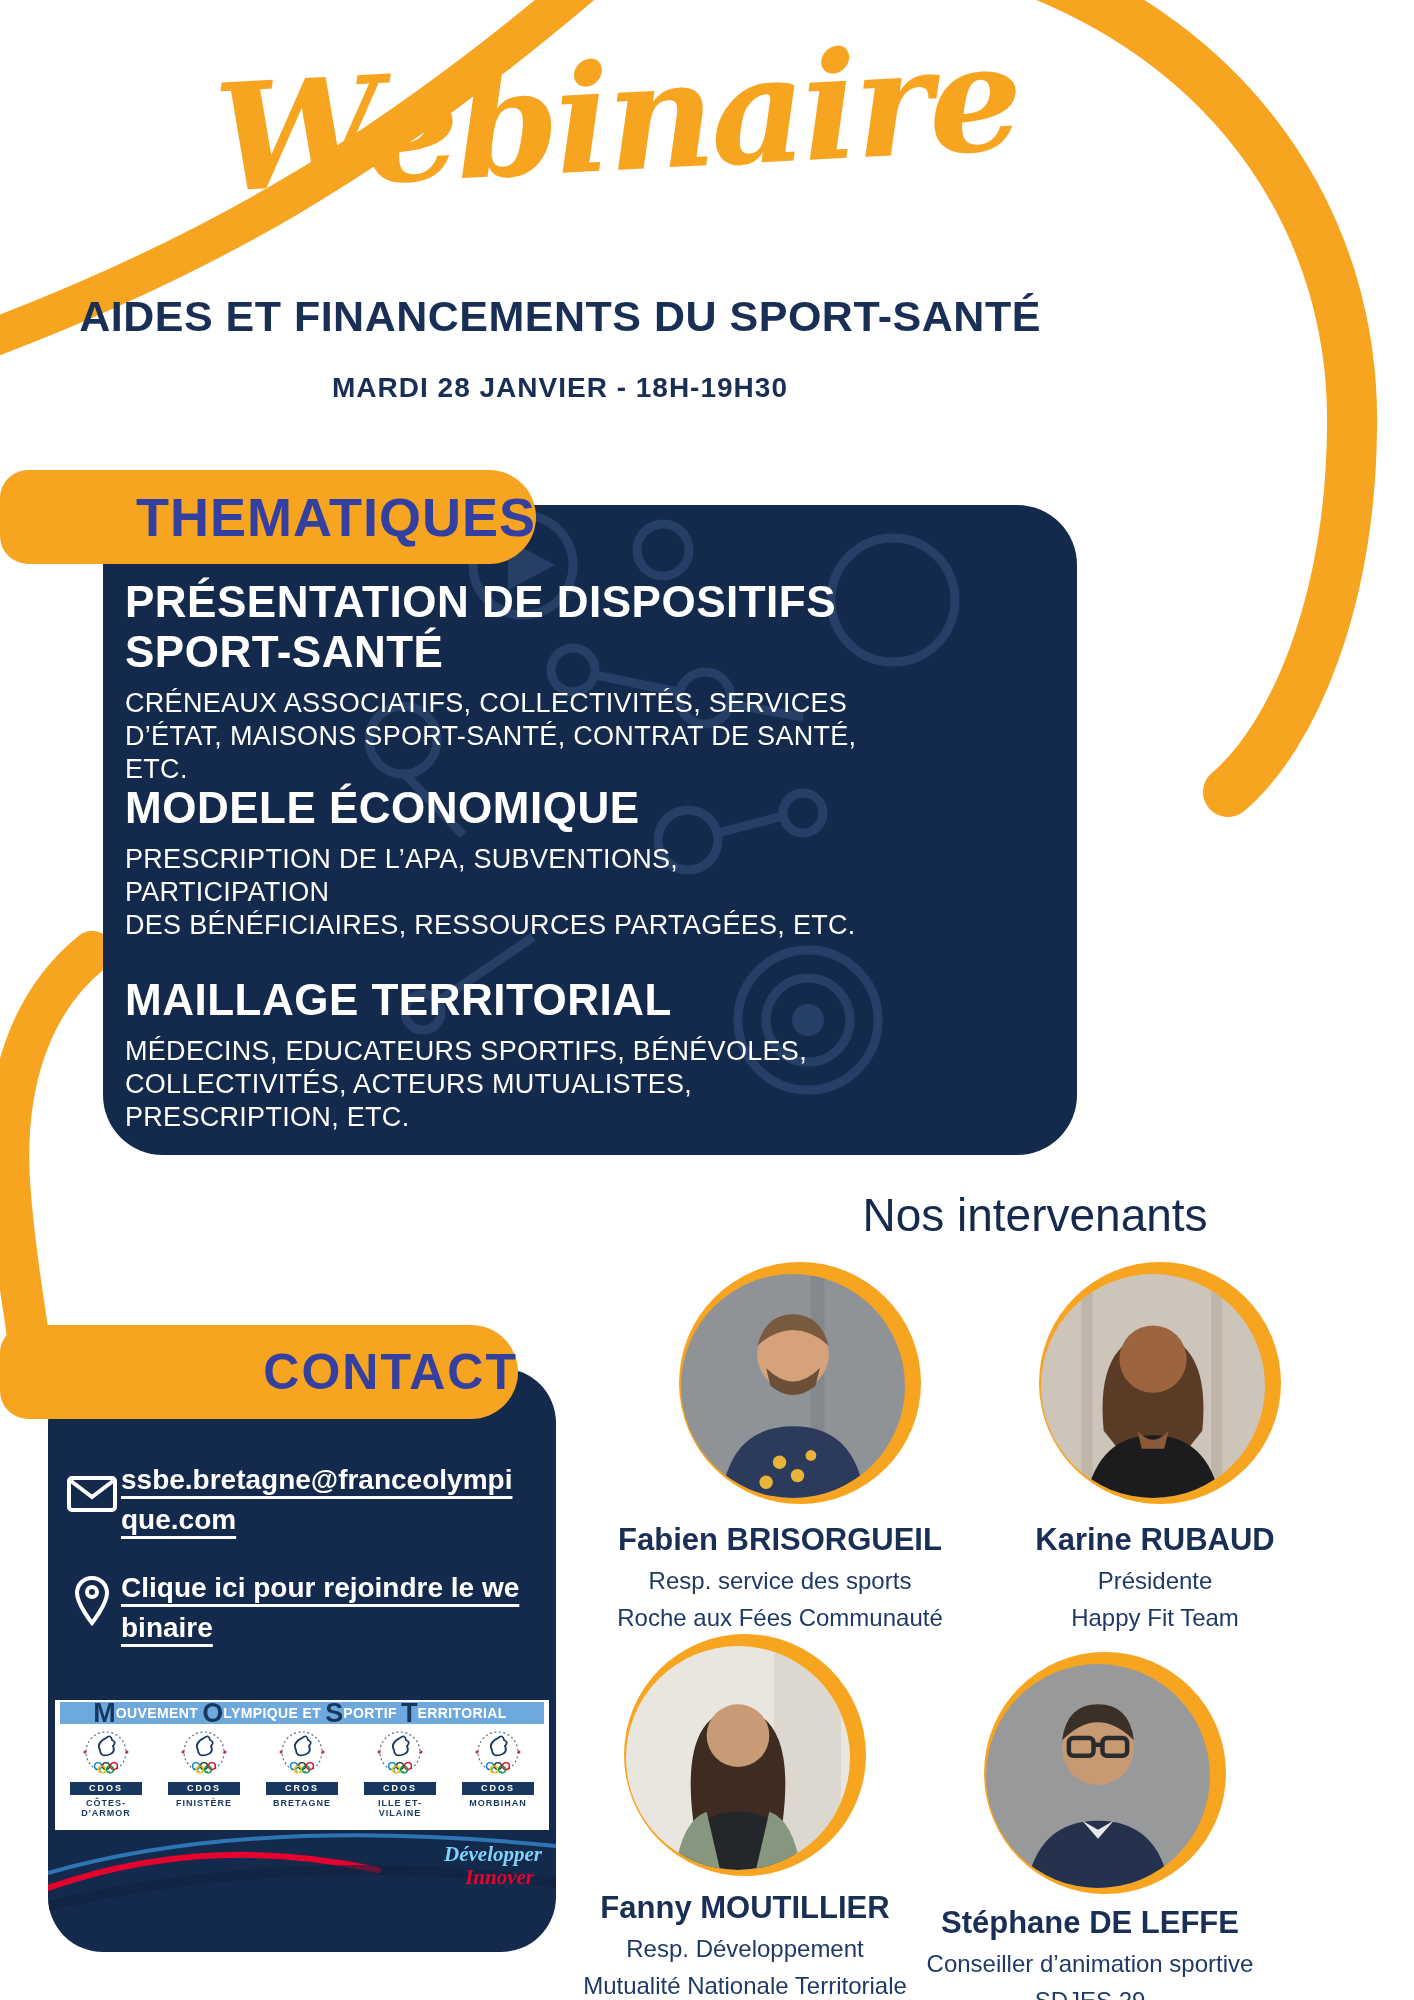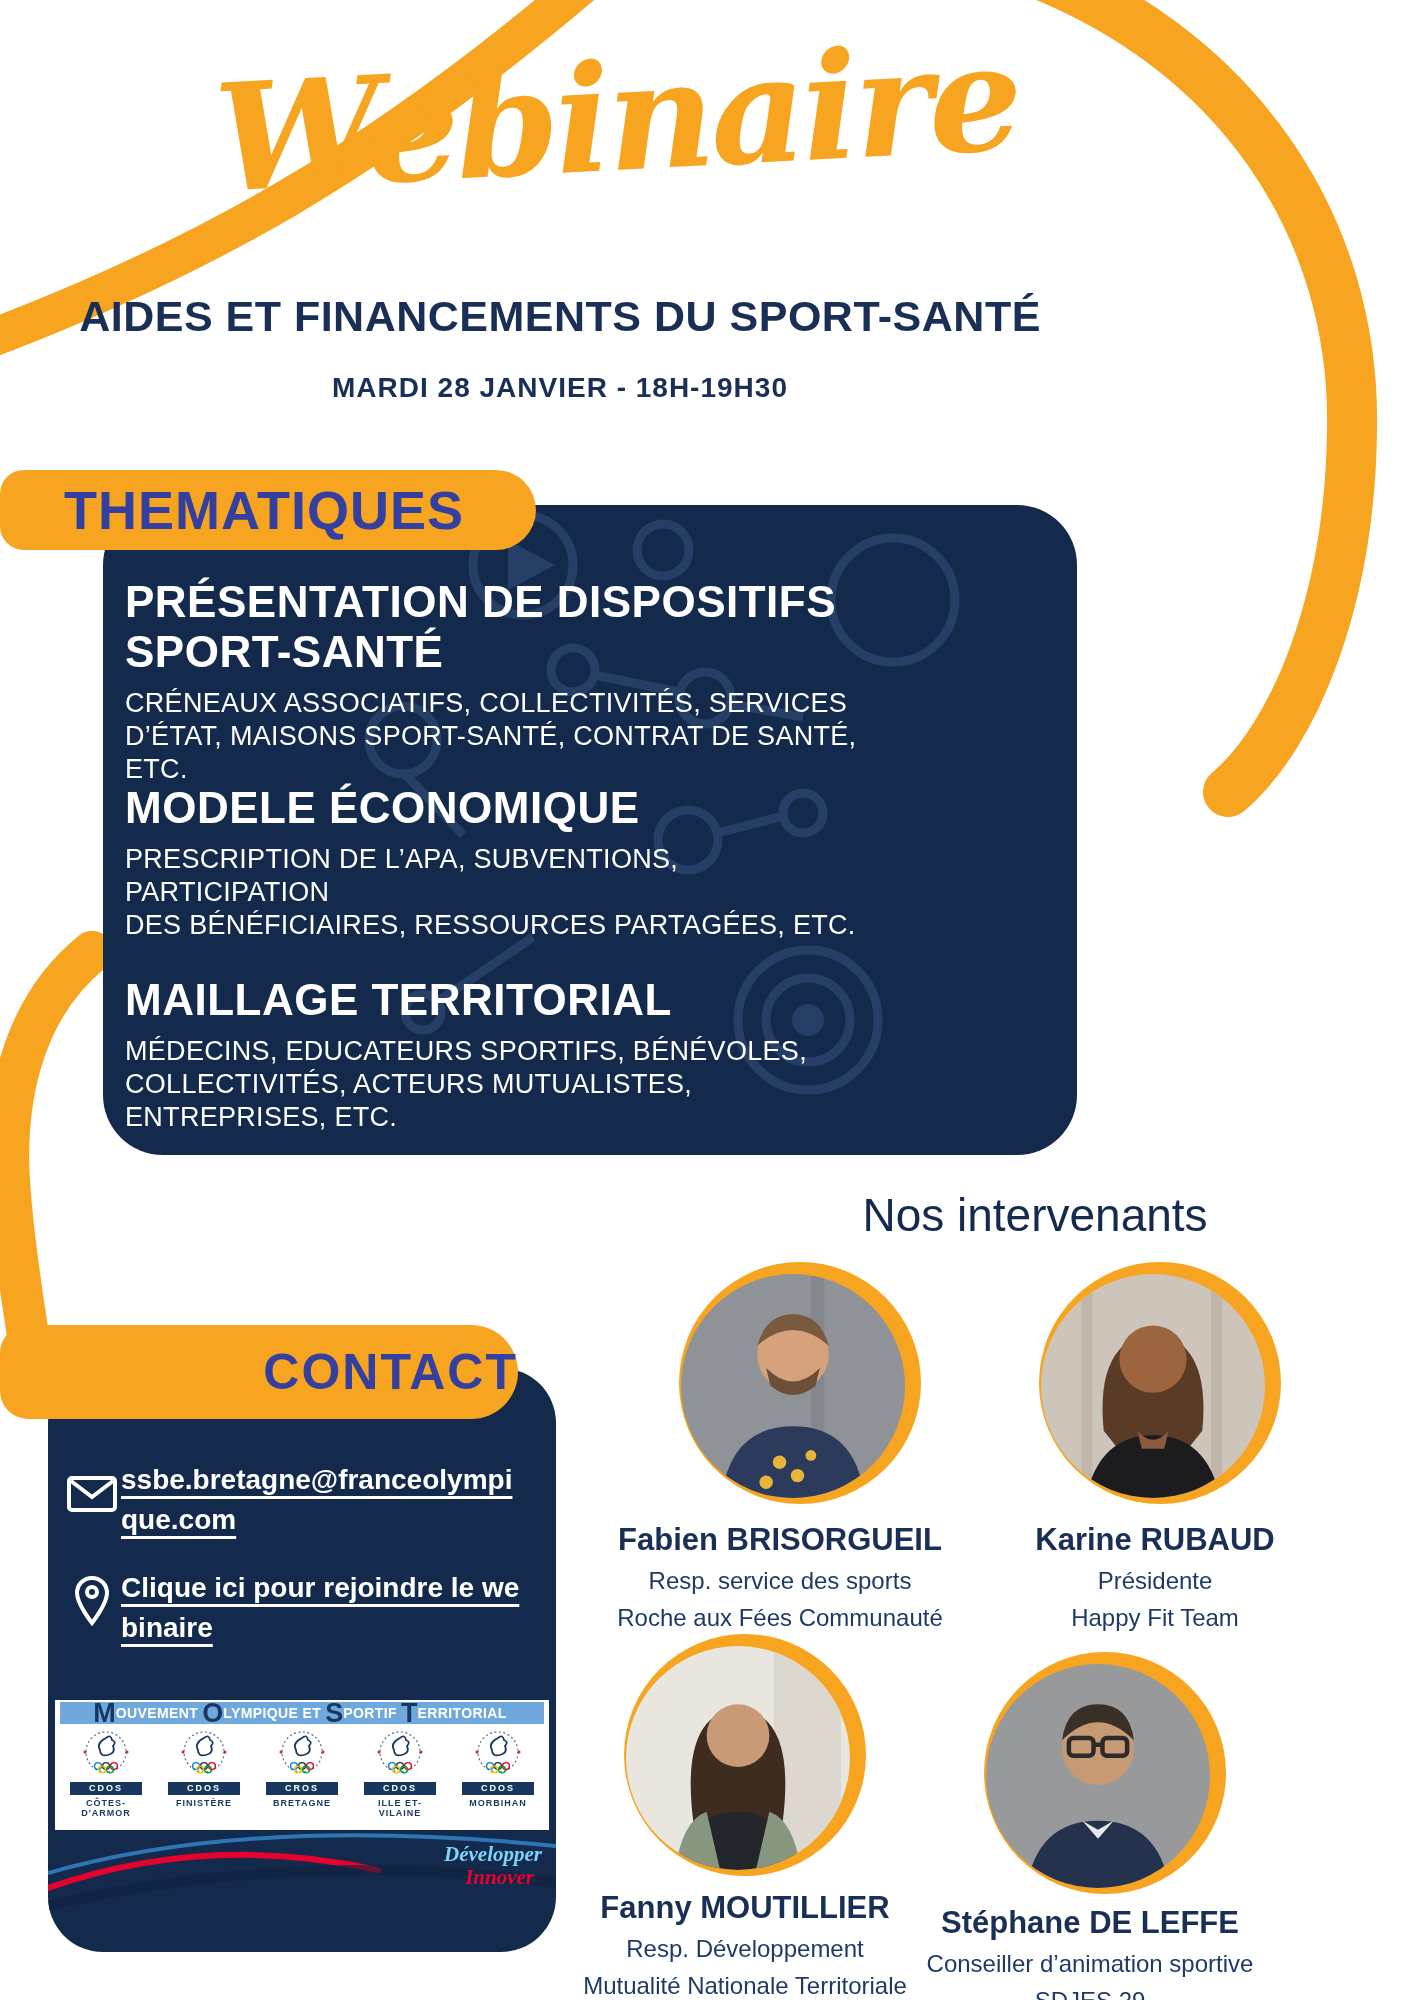--- a/index.html
+++ b/index.html
@@ -18,21 +18,21 @@
     letter-spacing:-4px;line-height:1.1;
   }
   .header-text{position:absolute;left:55px;top:0;width:1010px;text-align:center;z-index:4;color:#1A2F55;}
   .subtitle{position:absolute;left:0;top:292px;width:100%;font-size:43px;font-weight:bold;letter-spacing:.5px;}
   .datetime{position:absolute;left:0;top:372px;width:100%;font-size:28px;font-weight:bold;letter-spacing:1px;}
   
   .banner{
     position:absolute;background:#F7A420;color:#3340A0;z-index:5;
     display:flex;align-items:center;font-weight:bold;
   }
-  .banner-thematiques{left:0;top:470px;width:472px;height:80px;border-radius:28px 47px 47px 28px;padding-left:64px;font-size:54px;letter-spacing:1px;}
+  .banner-thematiques{left:0;top:470px;width:472px;height:94px;border-radius:28px 47px 47px 28px;padding-left:64px;font-size:54px;letter-spacing:1px;justify-content:flex-end;}
   .banner-contact{left:0;top:1325px;width:484px;height:94px;border-radius:28px 47px 47px 28px;padding-left:34px;font-size:50px;letter-spacing:2px;justify-content:flex-end;}
   
   .dark-box{position:absolute;background:#142A4C;z-index:2;overflow:hidden;}
   .box-thematiques{left:103px;top:505px;width:974px;height:650px;border-radius:60px;}
   .t-item{position:absolute;left:22px;width:760px;color:#ffffff;}
   .t-title{font-size:44px;font-weight:bold;letter-spacing:.5px;}
   .t-lines{font-size:27px;font-weight:normal;line-height:33px;letter-spacing:.3px;margin-top:10px;}
   .t-item-0{top:72px;}.t-item-1{top:278px;}.t-item-2{top:470px;}
   
   .intervenants-heading{position:absolute;left:835px;top:1188px;width:400px;text-align:center;
@@ -139,21 +139,21 @@
       <div class="t-title">MODELE ÉCONOMIQUE</div>
       <div class="t-lines">
         <div>PRESCRIPTION DE L’APA, SUBVENTIONS, PARTICIPATION</div>
         <div>DES BÉNÉFICIAIRES, RESSOURCES PARTAGÉES, ETC.</div>
       </div>
     </div>
     <div class="t-item t-item-2">
       <div class="t-title">MAILLAGE TERRITORIAL</div>
       <div class="t-lines">
         <div>MÉDECINS, EDUCATEURS SPORTIFS, BÉNÉVOLES,</div>
-        <div>COLLECTIVITÉS, ACTEURS MUTUALISTES, ENTREPRISES, ETC.</div>
+        <div>COLLECTIVITÉS, ACTEURS MUTUALISTES, PRESCRIPTION, ETC.</div>
       </div>
     </div>
   </div>
 
   <div class="intervenants-heading">Nos intervenants</div>
 
   <div class="banner banner-contact">
     <span>CONTACT</span>
   </div>
 

